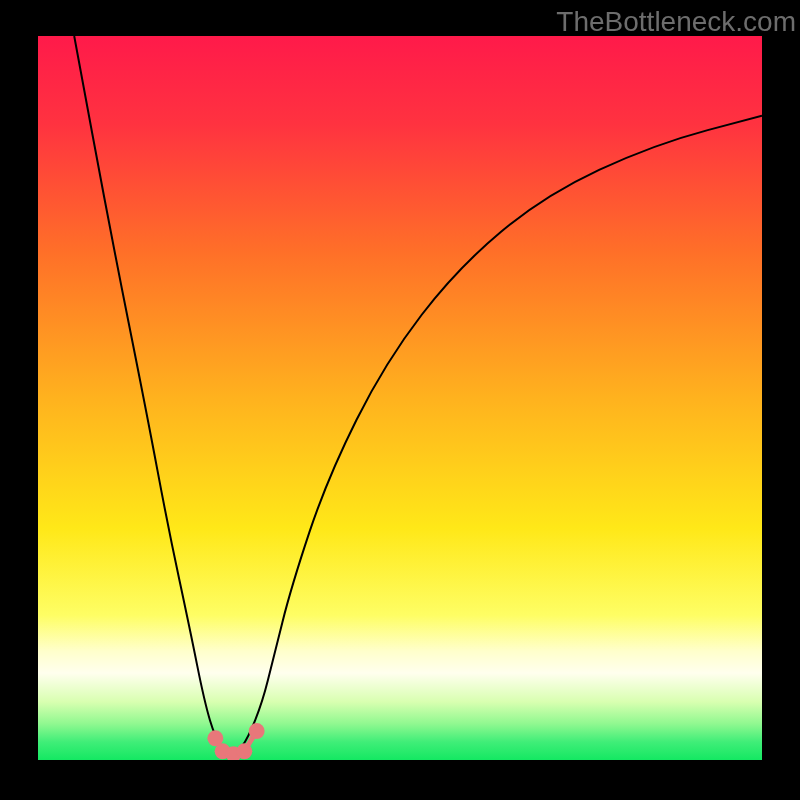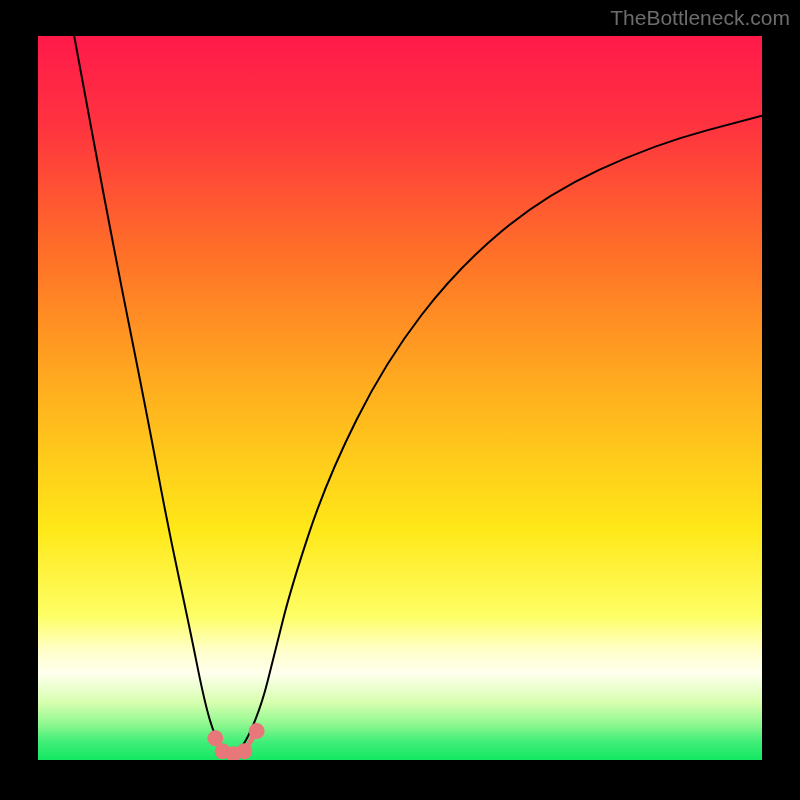--- a/index.html
+++ b/index.html
@@ -10,24 +10,24 @@
     body {
       width: 800px;
       height: 800px;
       background: #000;
       position: relative;
       overflow: hidden;
     }
     .watermark {
       position: absolute;
       top: 6px;
-      right: 10px;
+      right: 4px;
       color: #6d6d6d;
       font-family: Arial, sans-serif;
-      font-size: 21px;
+      font-size: 28px;
       font-weight: 500;
       z-index: 10;
       text-align: right;
     }
     .chart-area {
       position: absolute;
       left: 38px;
       top: 36px;
       width: 724px;
       height: 724px;

